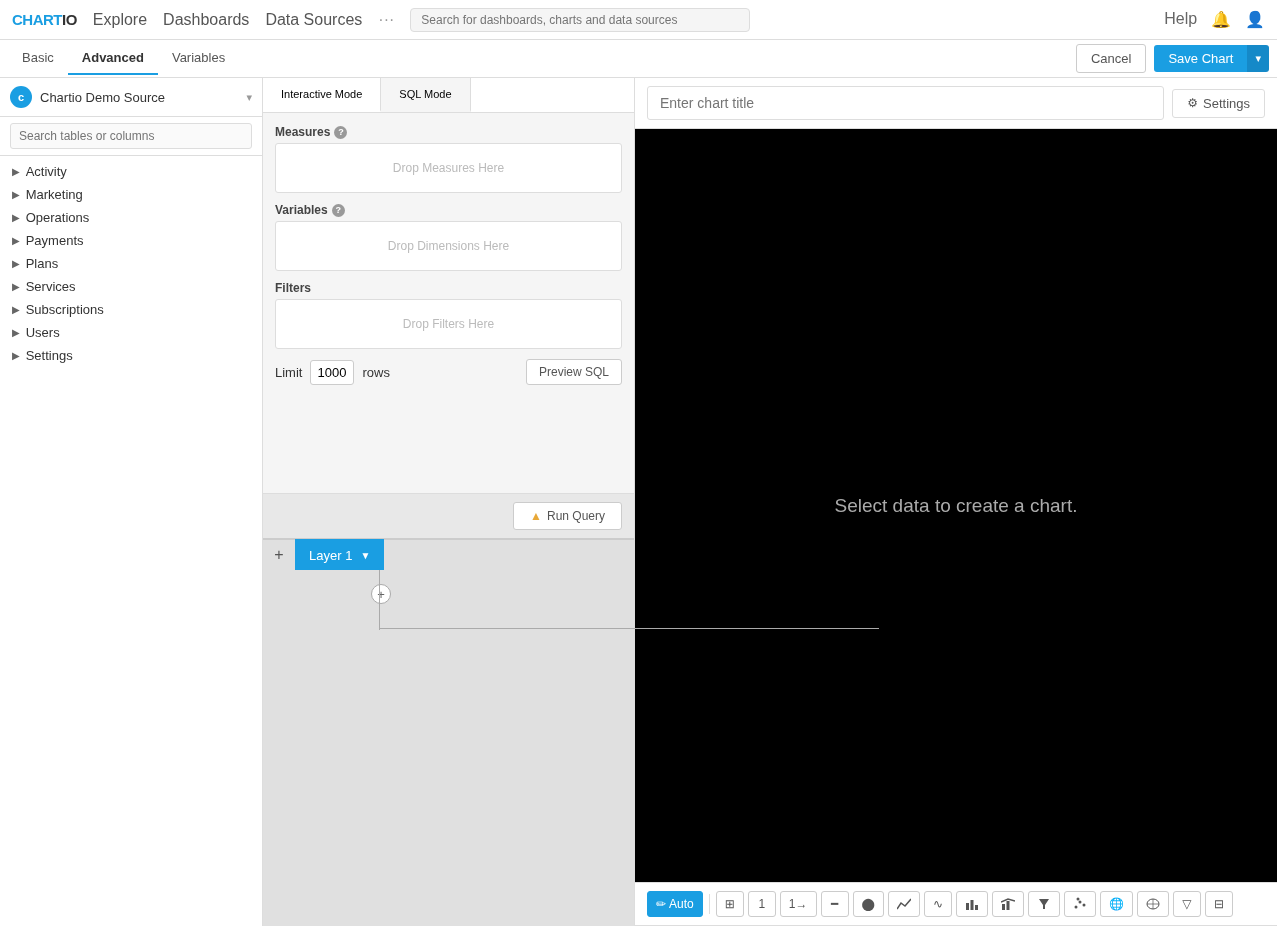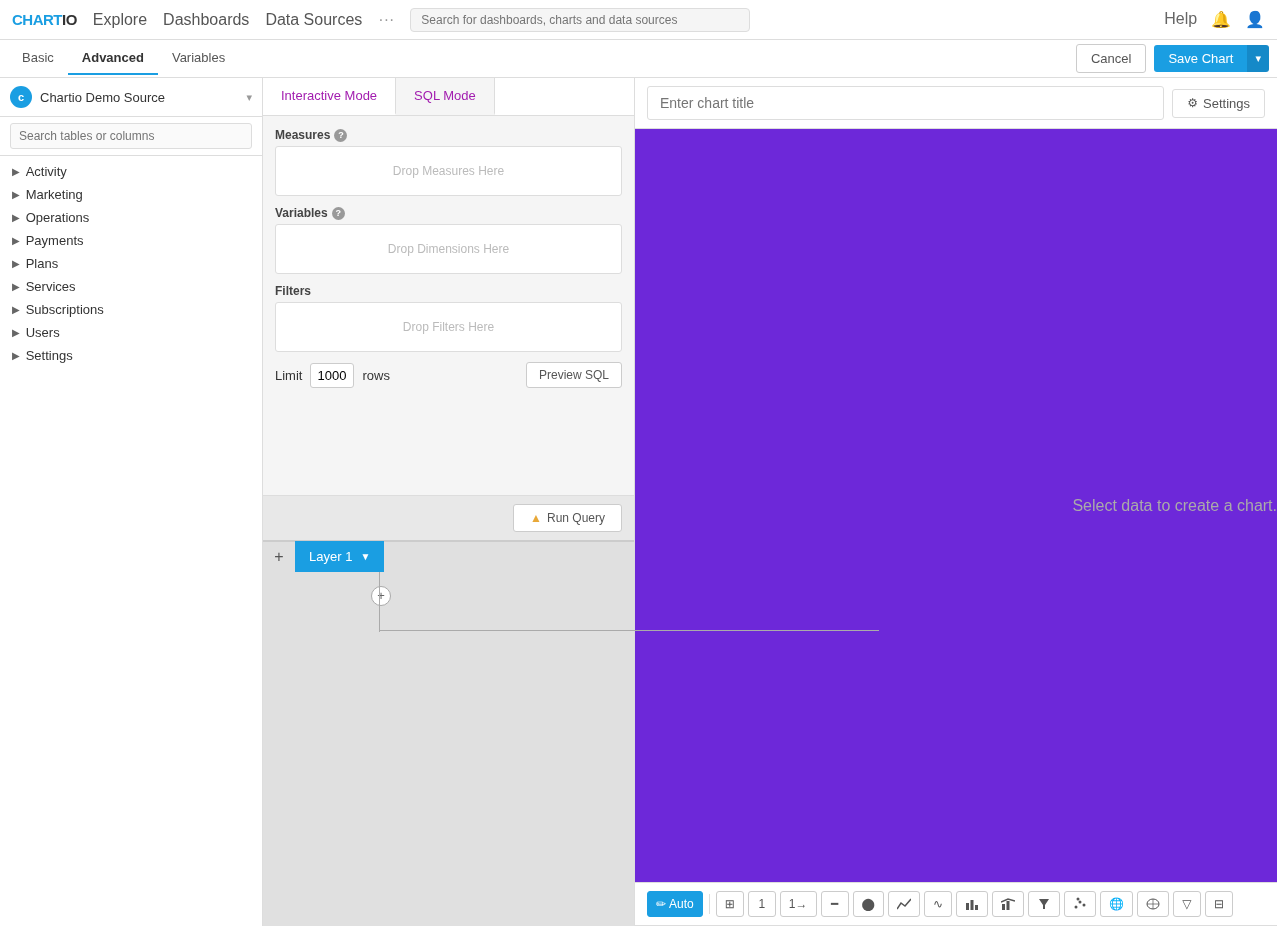--- a/index.html
+++ b/index.html
@@ -73,21 +73,21 @@
     .tree-item {
       display: flex; align-items: center; padding: 4px 12px; cursor: pointer;
       font-size: 13px; color: #333;
     }
     .tree-caret { margin-right: 6px; font-size: 10px; color: #666; }
 
     
     .center-panel { width: 372px; background: #f5f5f5; border-right: 1px solid #ddd; display: flex; flex-direction: column; }
     .mode-tabs { display: flex; background: #fff; border-bottom: 1px solid #ddd; }
     .mode-tab {
-      padding: 10px 18px; font-size: 13px; cursor: pointer; color: #a21caf;
+      padding: 10px 18px; font-size: 11px; cursor: pointer; color: #000000;
       border-bottom: 2px solid transparent; border-right: 1px solid #ddd;
     }
     .mode-tab:first-child { background: #fff; border-bottom: 2px solid transparent; }
     .mode-tab.active-light { background: #f5f5f5; }
 
     .query-area { flex: 1; overflow-y: auto; padding: 12px; display: flex; flex-direction: column; gap: 10px; }
 
     .section-label {
       font-size: 12px; font-weight: 600; color: #444; margin-bottom: 4px;
       display: flex; align-items: center; gap: 4px;
@@ -166,22 +166,22 @@
     .chart-title-input {
       flex: 1; padding: 8px 12px; border: 1px solid #ddd; border-radius: 3px;
       font-size: 14px; color: #bbb; background: #fff;
     }
     .settings-btn {
       padding: 6px 14px; background: #fff; border: 1px solid #ddd;
       border-radius: 3px; font-size: 13px; cursor: pointer; color: #555;
       display: flex; align-items: center; gap: 5px;
     }
     .chart-area {
-      flex: 1; background: #6d28d9; display: flex; align-items: center;
-      justify-content: flex-end; color: #aaa; font-size: 16px;
+      flex: 1; background: #000000; display: flex; align-items: center;
+      justify-content: center; color: #aaa; font-size: 19px;
     }
     .chart-toolbar {
       padding: 8px 12px; border-top: 1px solid #ddd; border-bottom: 1px solid #ddd;
       display: flex; align-items: center; gap: 4px; background: #fff;
     }
     .chart-tool-btn {
       padding: 5px 8px; background: #fff; border: 1px solid #ccc;
       border-radius: 3px; font-size: 12px; cursor: pointer; color: #555;
       display: flex; align-items: center; gap: 3px; min-width: 28px; justify-content: center;
     }

